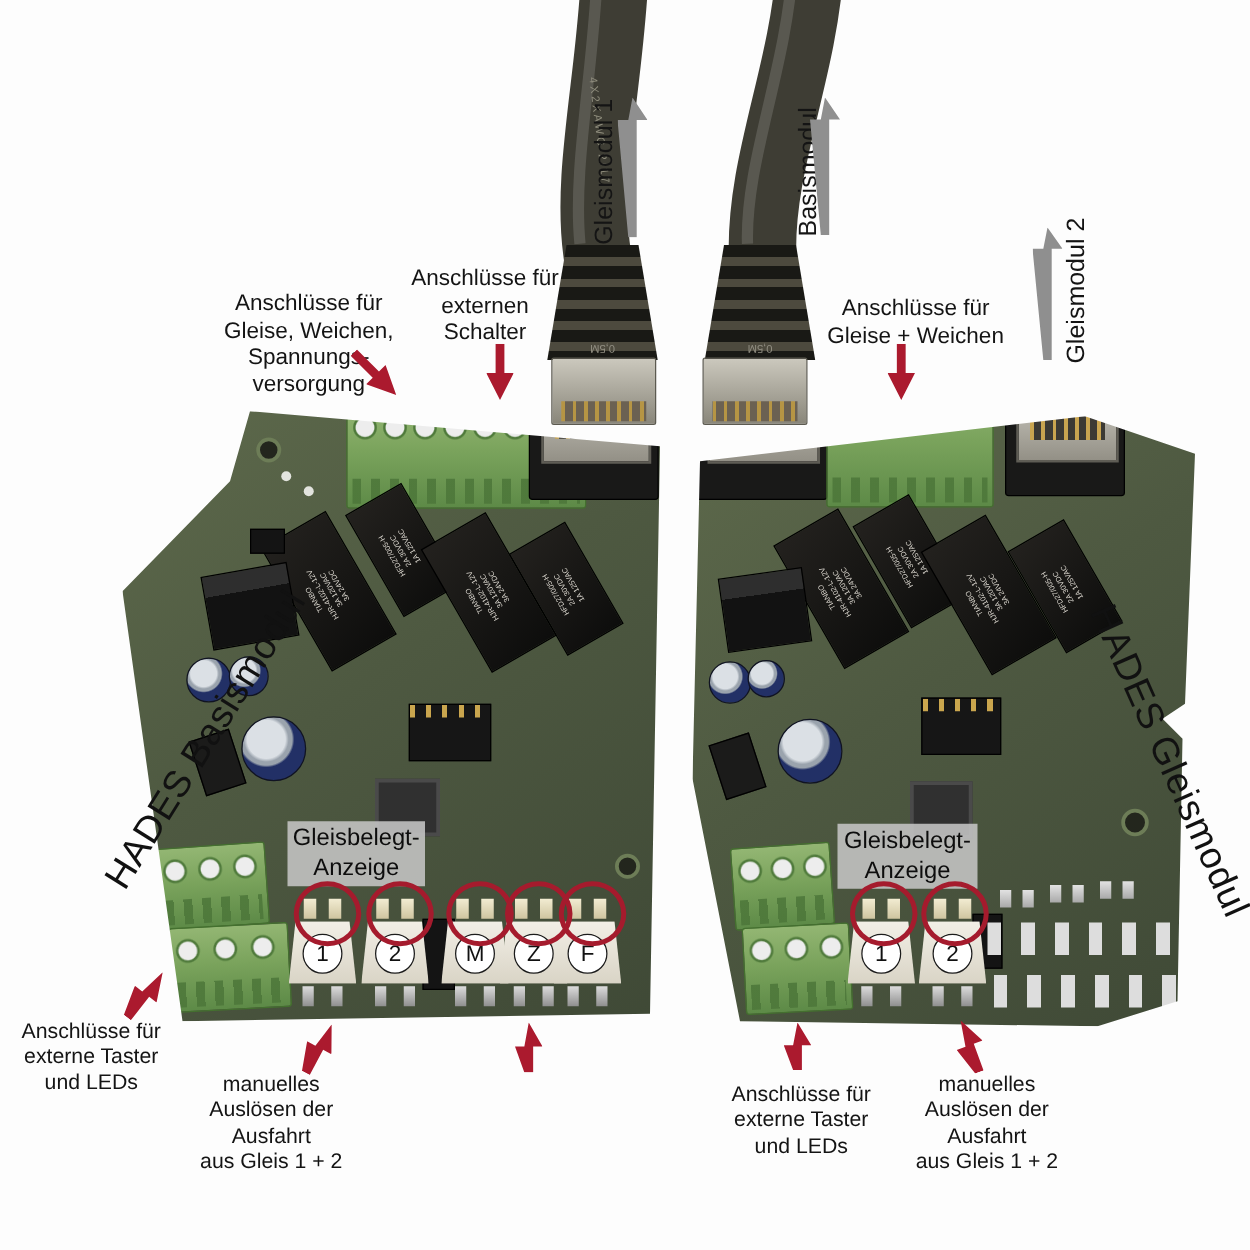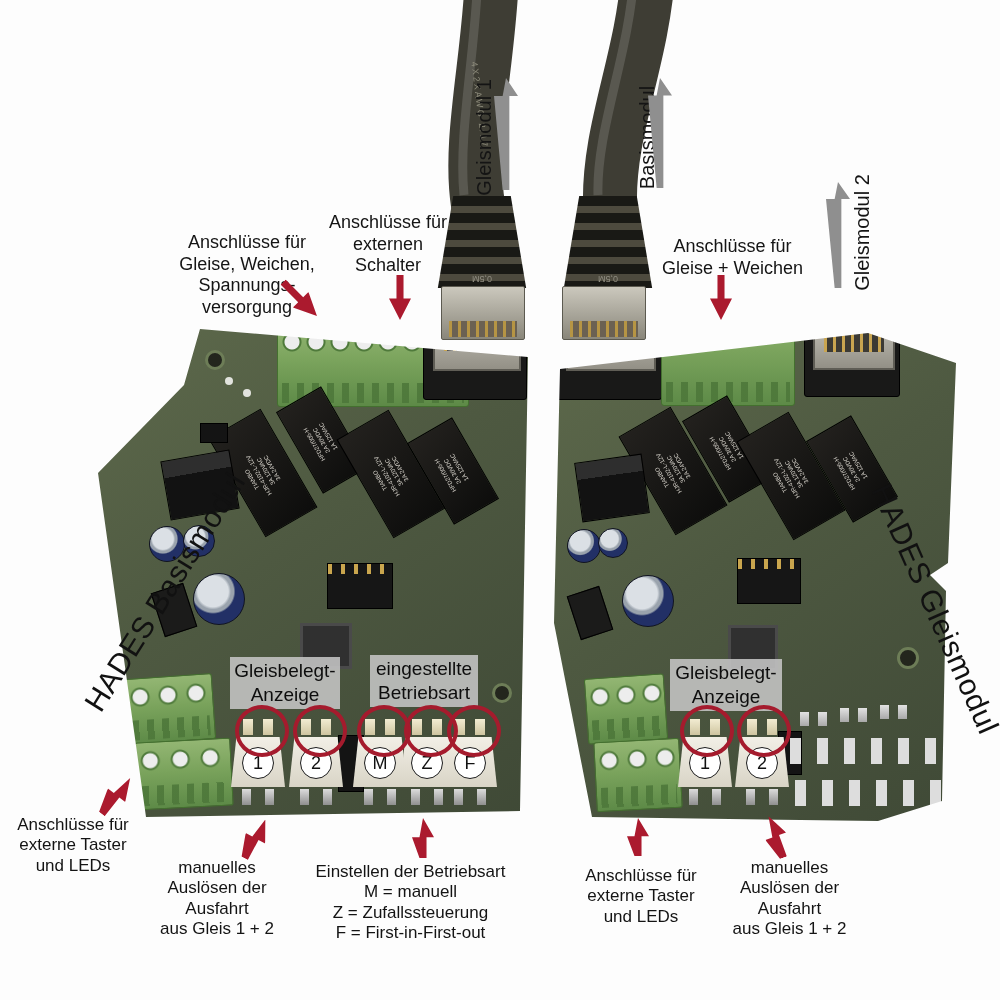--- a/index.html
+++ b/index.html
@@ -271,22 +271,20 @@
       <div class="fingers"></div>
     </div>
     <div class="tb" style="left:47px;top:417px;width:84px;height:68px;transform:rotate(-3deg)">
       <div class="screws" style="background-size:28px 26px"></div>
       <div class="fingers"></div>
     </div>
   </div>
 
   <div class="overlaybox" style="left:230px;top:657px;width:110px;height:50px">Gleisbelegt-
 Anzeige</div>
-  <div class="overlaybox" style="left:370px;top:655px;width:108px;height:50px">eingestellte
-Betriebsart</div>
   <div class="overlaybox" style="left:670px;top:659px;width:112px;height:50px">Gleisbelegt-
 Anzeige</div>
 
   <div class="ring" style="left:235px;top:705px"></div>
   <div class="ring" style="left:293px;top:705px"></div>
   <div class="ring" style="left:357px;top:705px"></div>
   <div class="ring" style="left:404px;top:705px"></div>
   <div class="ring" style="left:447px;top:705px"></div>
   <div class="ring" style="left:680px;top:705px"></div>
   <div class="ring" style="left:737px;top:705px"></div>
@@ -300,24 +298,20 @@
 Schalter</div>
   <div class="lbl" style="left:640px;top:236px;width:185px">Anschlüsse für
 Gleise + Weichen</div>
   <div class="lbl" style="left:8px;top:815px;width:130px;font-size:17px">Anschlüsse für
 externe Taster
 und LEDs</div>
   <div class="lbl" style="left:152px;top:858px;width:130px;font-size:17px">manuelles
 Auslösen der
 Ausfahrt
 aus Gleis 1 + 2</div>
-  <div class="lbl" style="left:308px;top:862px;width:205px;font-size:17px">Einstellen der Betriebsart
-M = manuell
-Z = Zufallssteuerung
-F = First-in-First-out</div>
   <div class="lbl" style="left:580px;top:866px;width:122px;font-size:17px">Anschlüsse für
 externe Taster
 und LEDs</div>
   <div class="lbl" style="left:727px;top:858px;width:125px;font-size:17px">manuelles
 Auslösen der
 Ausfahrt
 aus Gleis 1 + 2</div>
 
   <div class="vlab" style="left:419px;top:126px;width:130px">Gleismodul 1</div>
   <div class="vlab" style="left:587px;top:126px;width:120px">Basismodul</div>

